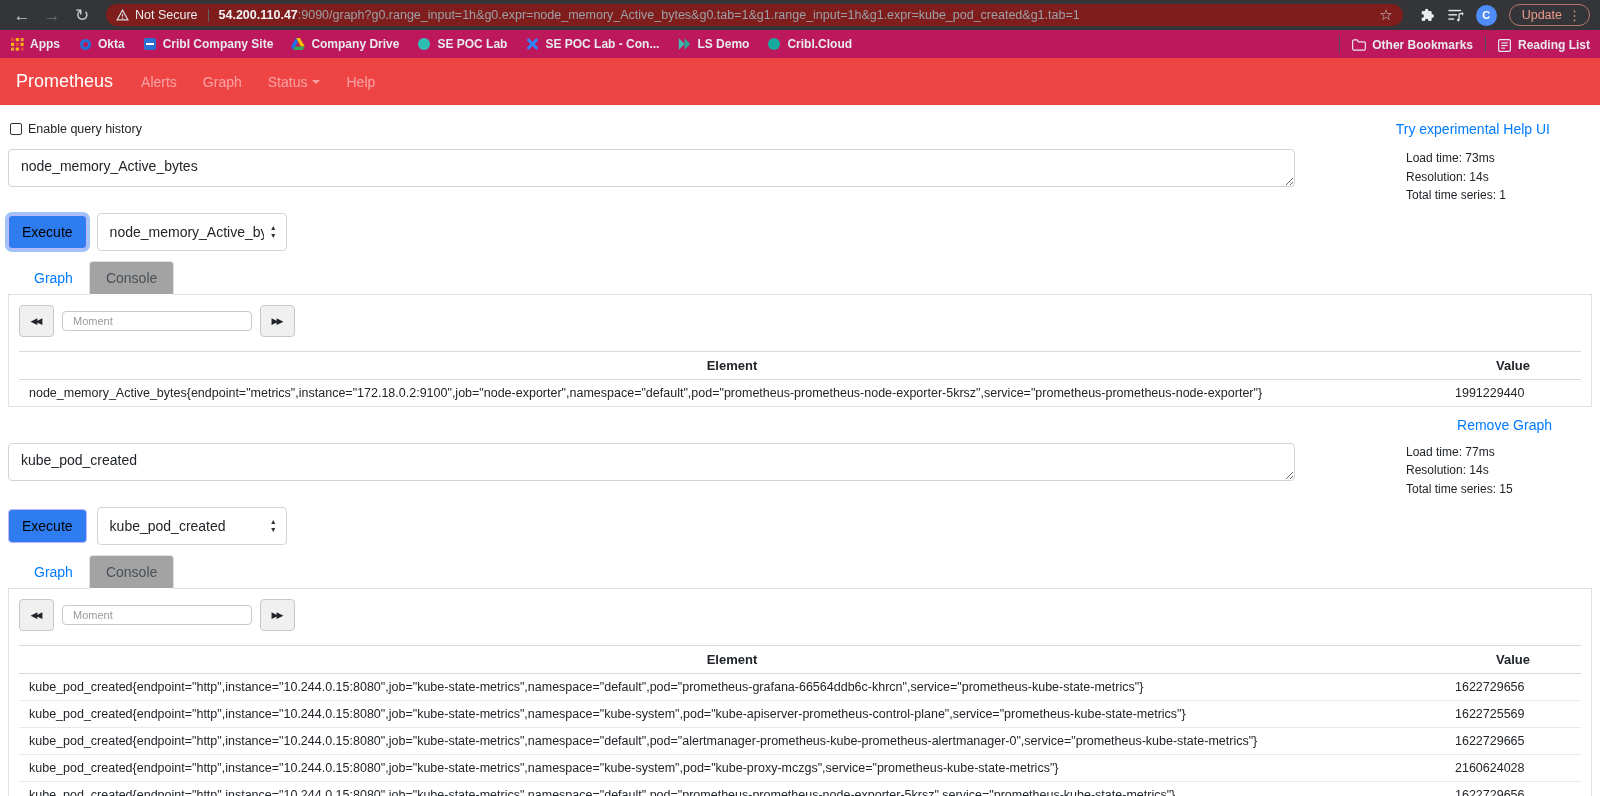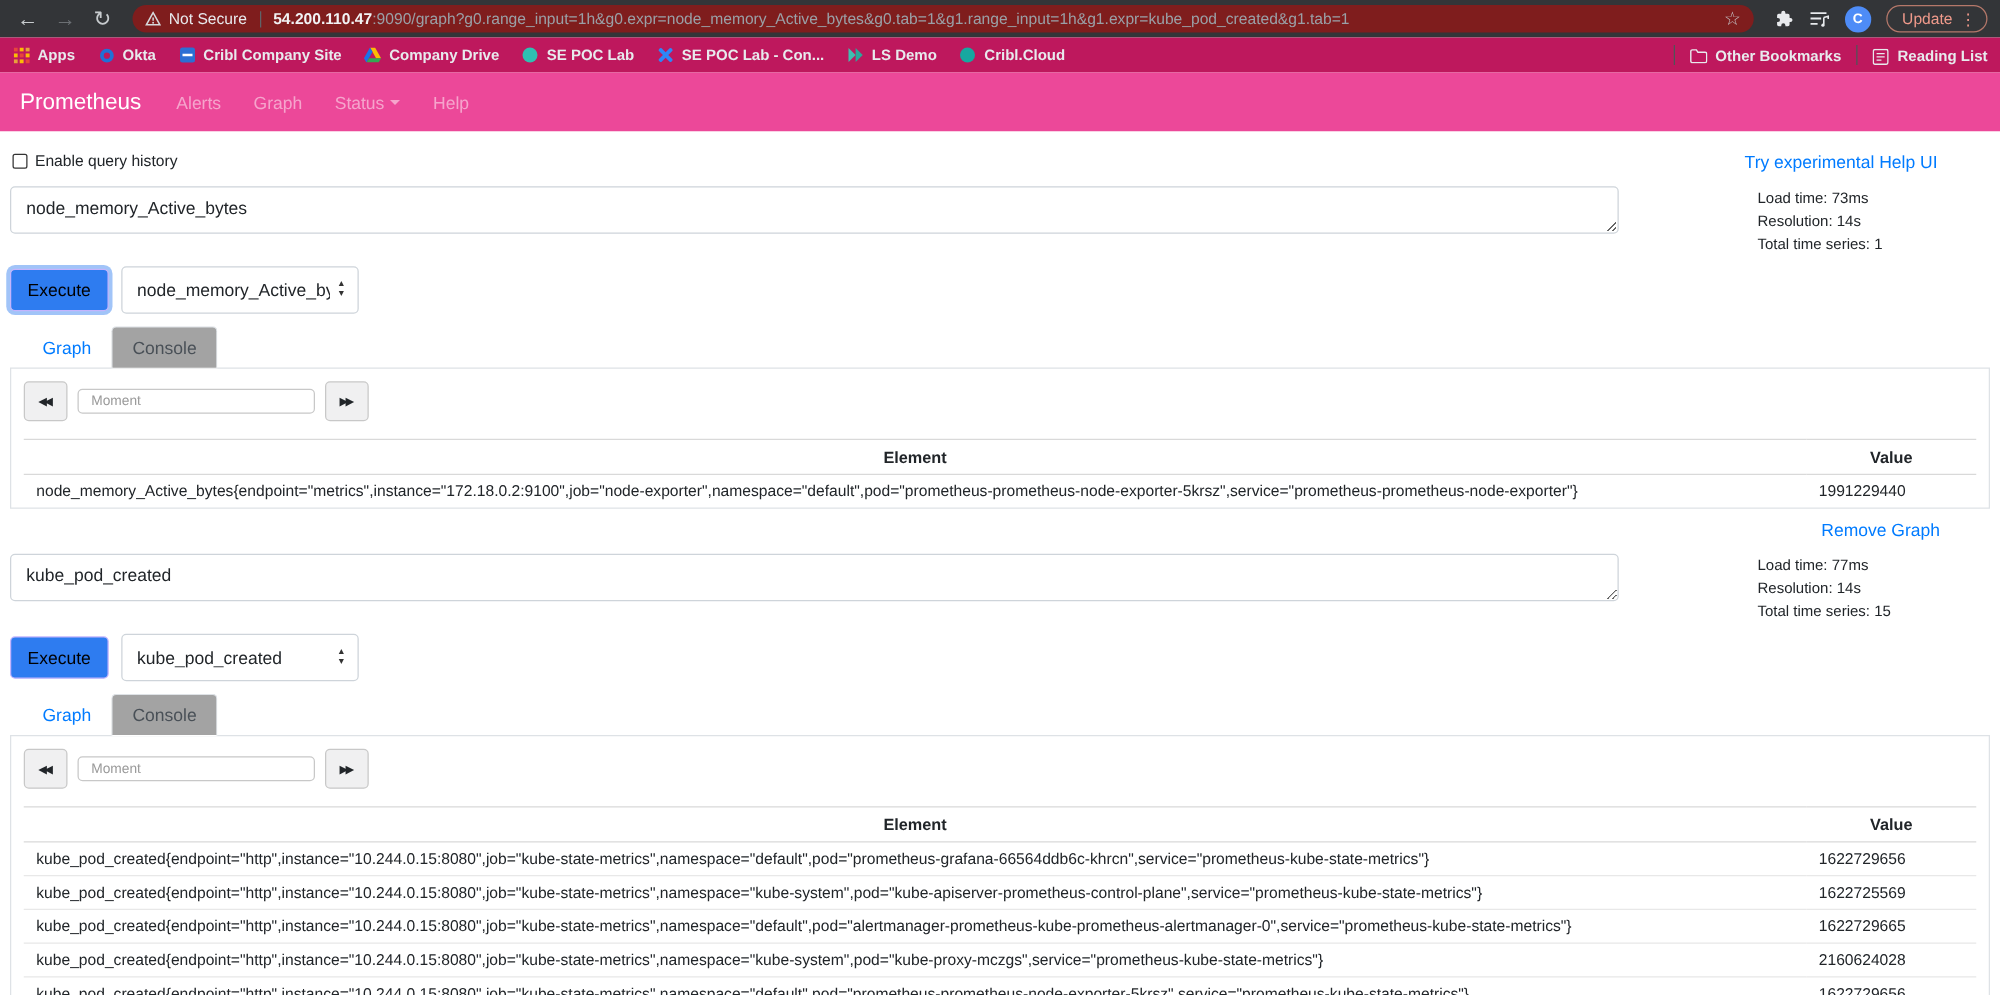--- a/index.html
+++ b/index.html
@@ -37,21 +37,21 @@
   .blue-square::after { content:""; position:absolute; left:2px; right:2px; top:5px; height:2px; background:#fff; }
   .teal-dot { width:12px; height:12px; border-radius:50%; background:#2fbfb2; }
   .teal-dot2 { width:12px; height:12px; border-radius:50%; background:#17a8a0; }
   .blue-x { position:relative; width:12px; height:12px; }
   .blue-x::before,.blue-x::after { content:""; position:absolute; left:5px; top:-1px; width:3px; height:14px;
                                    background:#2f86f6; border-radius:1px; }
   .blue-x::before { transform:rotate(45deg); }
   .blue-x::after { transform:rotate(-45deg); }
 
   
-  .prom-navbar { height:47px; background:#ec4899; display:flex; align-items:center; padding:0 16px; }
+  .prom-navbar { height:47px; background:#ef4444; display:flex; align-items:center; padding:0 16px; }
   .prom-brand { color:#fff; font-size:18px; margin-right:28px; cursor:pointer; }
   .prom-link { color:rgba(255,255,255,.5); font-size:14px; margin-right:26px; cursor:pointer;
                display:flex; align-items:center; gap:5px; }
   .caret-down { width:0; height:0; border-left:4px solid transparent; border-right:4px solid transparent;
                 border-top:4px solid rgba(255,255,255,.5); display:inline-block; }
 
   
   .content { padding:14px 8px 0 8px; color:#212529; }
   .history-row { display:flex; align-items:center; margin:2px 2px 12px 2px; }
   .checkbox { width:12px; height:12px; border:1.5px solid #333; border-radius:2px; margin-right:6px; flex:none; }

